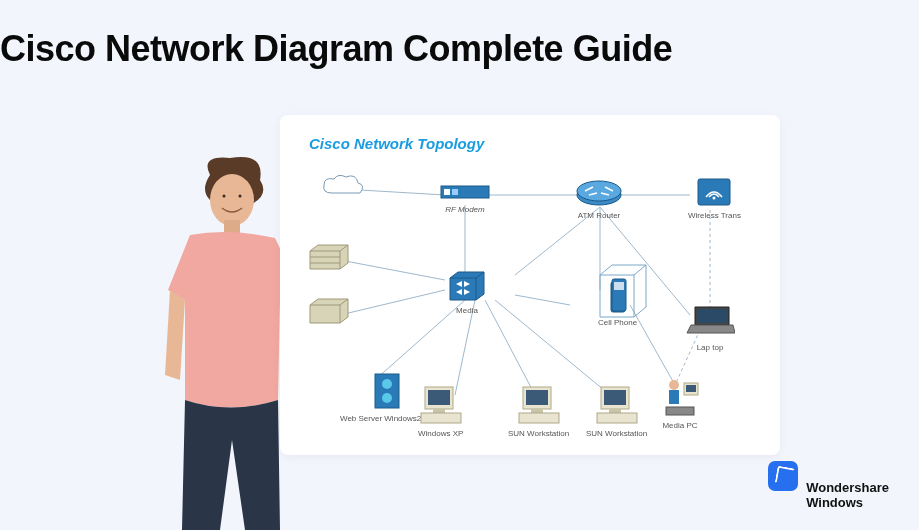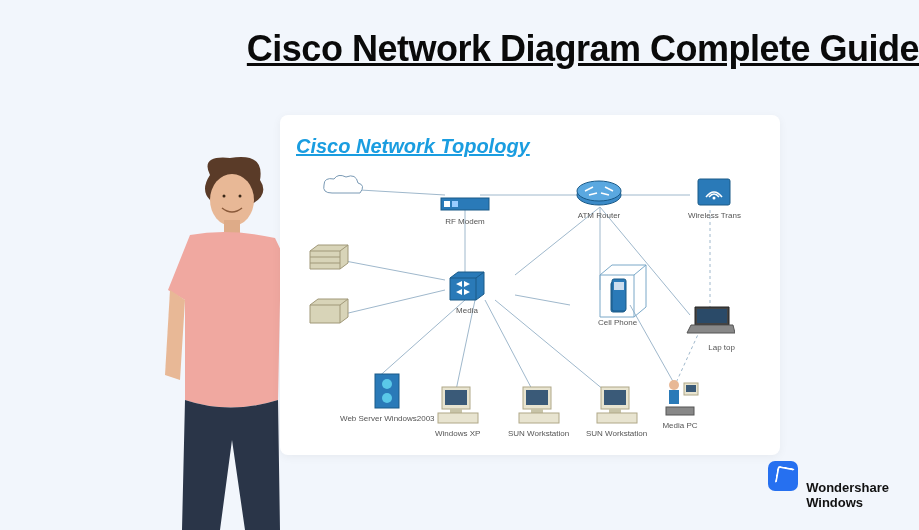--- a/index.html
+++ b/index.html
@@ -7,45 +7,43 @@
     width: 919px;
     height: 530px;
     background: #f2f6fc;
     font-family: Arial, Helvetica, sans-serif;
     position: relative;
     overflow: hidden;
   }
   .title {
     font-size: 36px;
     font-weight: 900;
-    text-align: right;
+    text-align: left;
     padding-top: 28px;
     color: #0a0a0a;
     letter-spacing: -0.5px;
-    text-decoration: underline;
   }
   .diagram-card {
     position: absolute;
     left: 280px;
     top: 115px;
     width: 500px;
     height: 340px;
     background: #ffffff;
     border-radius: 8px;
     box-shadow: 0 2px 10px rgba(0,0,0,0.05);
   }
   .diagram-title {
     position: absolute;
-    left: 16px;
+    left: 29px;
     top: 20px;
-    font-size: 20px;
+    font-size: 15px;
     font-weight: 700;
     color: #1a9de0;
     font-style: italic;
-    text-decoration: underline;
   }
   .node {
     position: absolute;
     text-align: center;
     font-size: 8px;
     color: #555;
   }
   .node-label { margin-top: 2px; white-space: nowrap; }
   svg.connections {
     position: absolute;
@@ -144,21 +142,21 @@
     </g>
   </svg>
 
   <div class="node" style="left:40px; top:58px;">
     <svg width="45" height="28">
         <path d="M12 20 Q2 20 4 12 Q4 4 14 6 Q18 0 26 4 Q36 0 38 10 Q46 12 40 20 Z" fill="#fff" stroke="#7a9ab5" stroke-width="1"></path>
       </svg>
     <div class="node-label"></div>
   </div>
 
-  <div class="node" style="left:160px; top:82px;">
+  <div class="node" style="left:160px; top:70px;font-style:italic;">
     <svg width="50" height="16">
         <rect x="1" y="1" width="48" height="12" fill="#2a7ab8" stroke="#1a5a88"></rect>
         <rect x="4" y="4" width="6" height="6" fill="#fff"></rect>
         <rect x="12" y="4" width="6" height="6" fill="#9cf"></rect>
       </svg>
     <div class="node-label">RF Modem</div>
   </div>
 
   <div class="node" style="left:408px; top:62px;">
     <svg width="36" height="30">
@@ -218,39 +216,39 @@
 
   <div class="node" style="left:318px; top:148px;">
     <svg width="50" height="56">
       <path d="M2 12 L14 2 L48 2 L48 44 L36 54 L2 54 Z" fill="none" stroke="#7aa8c8"></path>
       <path d="M2 12 L36 12 L36 54 M36 12 L48 2" fill="none" stroke="#7aa8c8"></path>
       <rect x="14" y="16" width="14" height="32" rx="2" fill="#2a7ab8" stroke="#1a5a88"></rect>
       <rect x="16" y="19" width="10" height="8" fill="#cde"></rect>
     </svg>
   </div>
 
-  <div class="node" style="left:405px; top:190px;text-align:right;">
+  <div class="node" style="left:405px; top:190px;">
     <svg width="50" height="34">
         <path d="M10 2 L44 2 L44 20 L10 20 Z" fill="#444" stroke="#222"></path>
         <rect x="12" y="4" width="30" height="14" fill="#2a4a68"></rect>
         <path d="M6 20 L48 20 L50 28 L2 28 Z" fill="#888" stroke="#555"></path>
       </svg>
     <div class="node-label">Lap top</div>
   </div>
 
   <div class="node" style="left:60px; top:255px;">
     <svg width="40" height="40">
         <rect x="8" y="4" width="24" height="34" fill="#2a7ab8" stroke="#1a5a88"></rect>
         <circle cx="20" cy="14" r="5" fill="#5ac8e8"></circle>
         <circle cx="20" cy="28" r="5" fill="#5ac8e8"></circle>
       </svg>
     <div class="node-label">Web Server Windows2003</div>
   </div>
 
-  <div class="node" style="left:155px; top:270px;text-align:center;">
+  <div class="node" style="left:138px; top:270px;text-align:center;">
     <svg width="44" height="40">
         <rect x="6" y="2" width="28" height="22" fill="#e8e4d0" stroke="#b0a888"></rect>
         <rect x="9" y="5" width="22" height="15" fill="#3a5a78"></rect>
         <rect x="14" y="24" width="12" height="4" fill="#c8c4a8"></rect>
         <rect x="2" y="28" width="40" height="10" fill="#e8e4d0" stroke="#b0a888"></rect>
       </svg>
     <div class="node-label">Windows XP</div>
   </div>
 
   <div class="node" style="left:228px; top:270px;">

